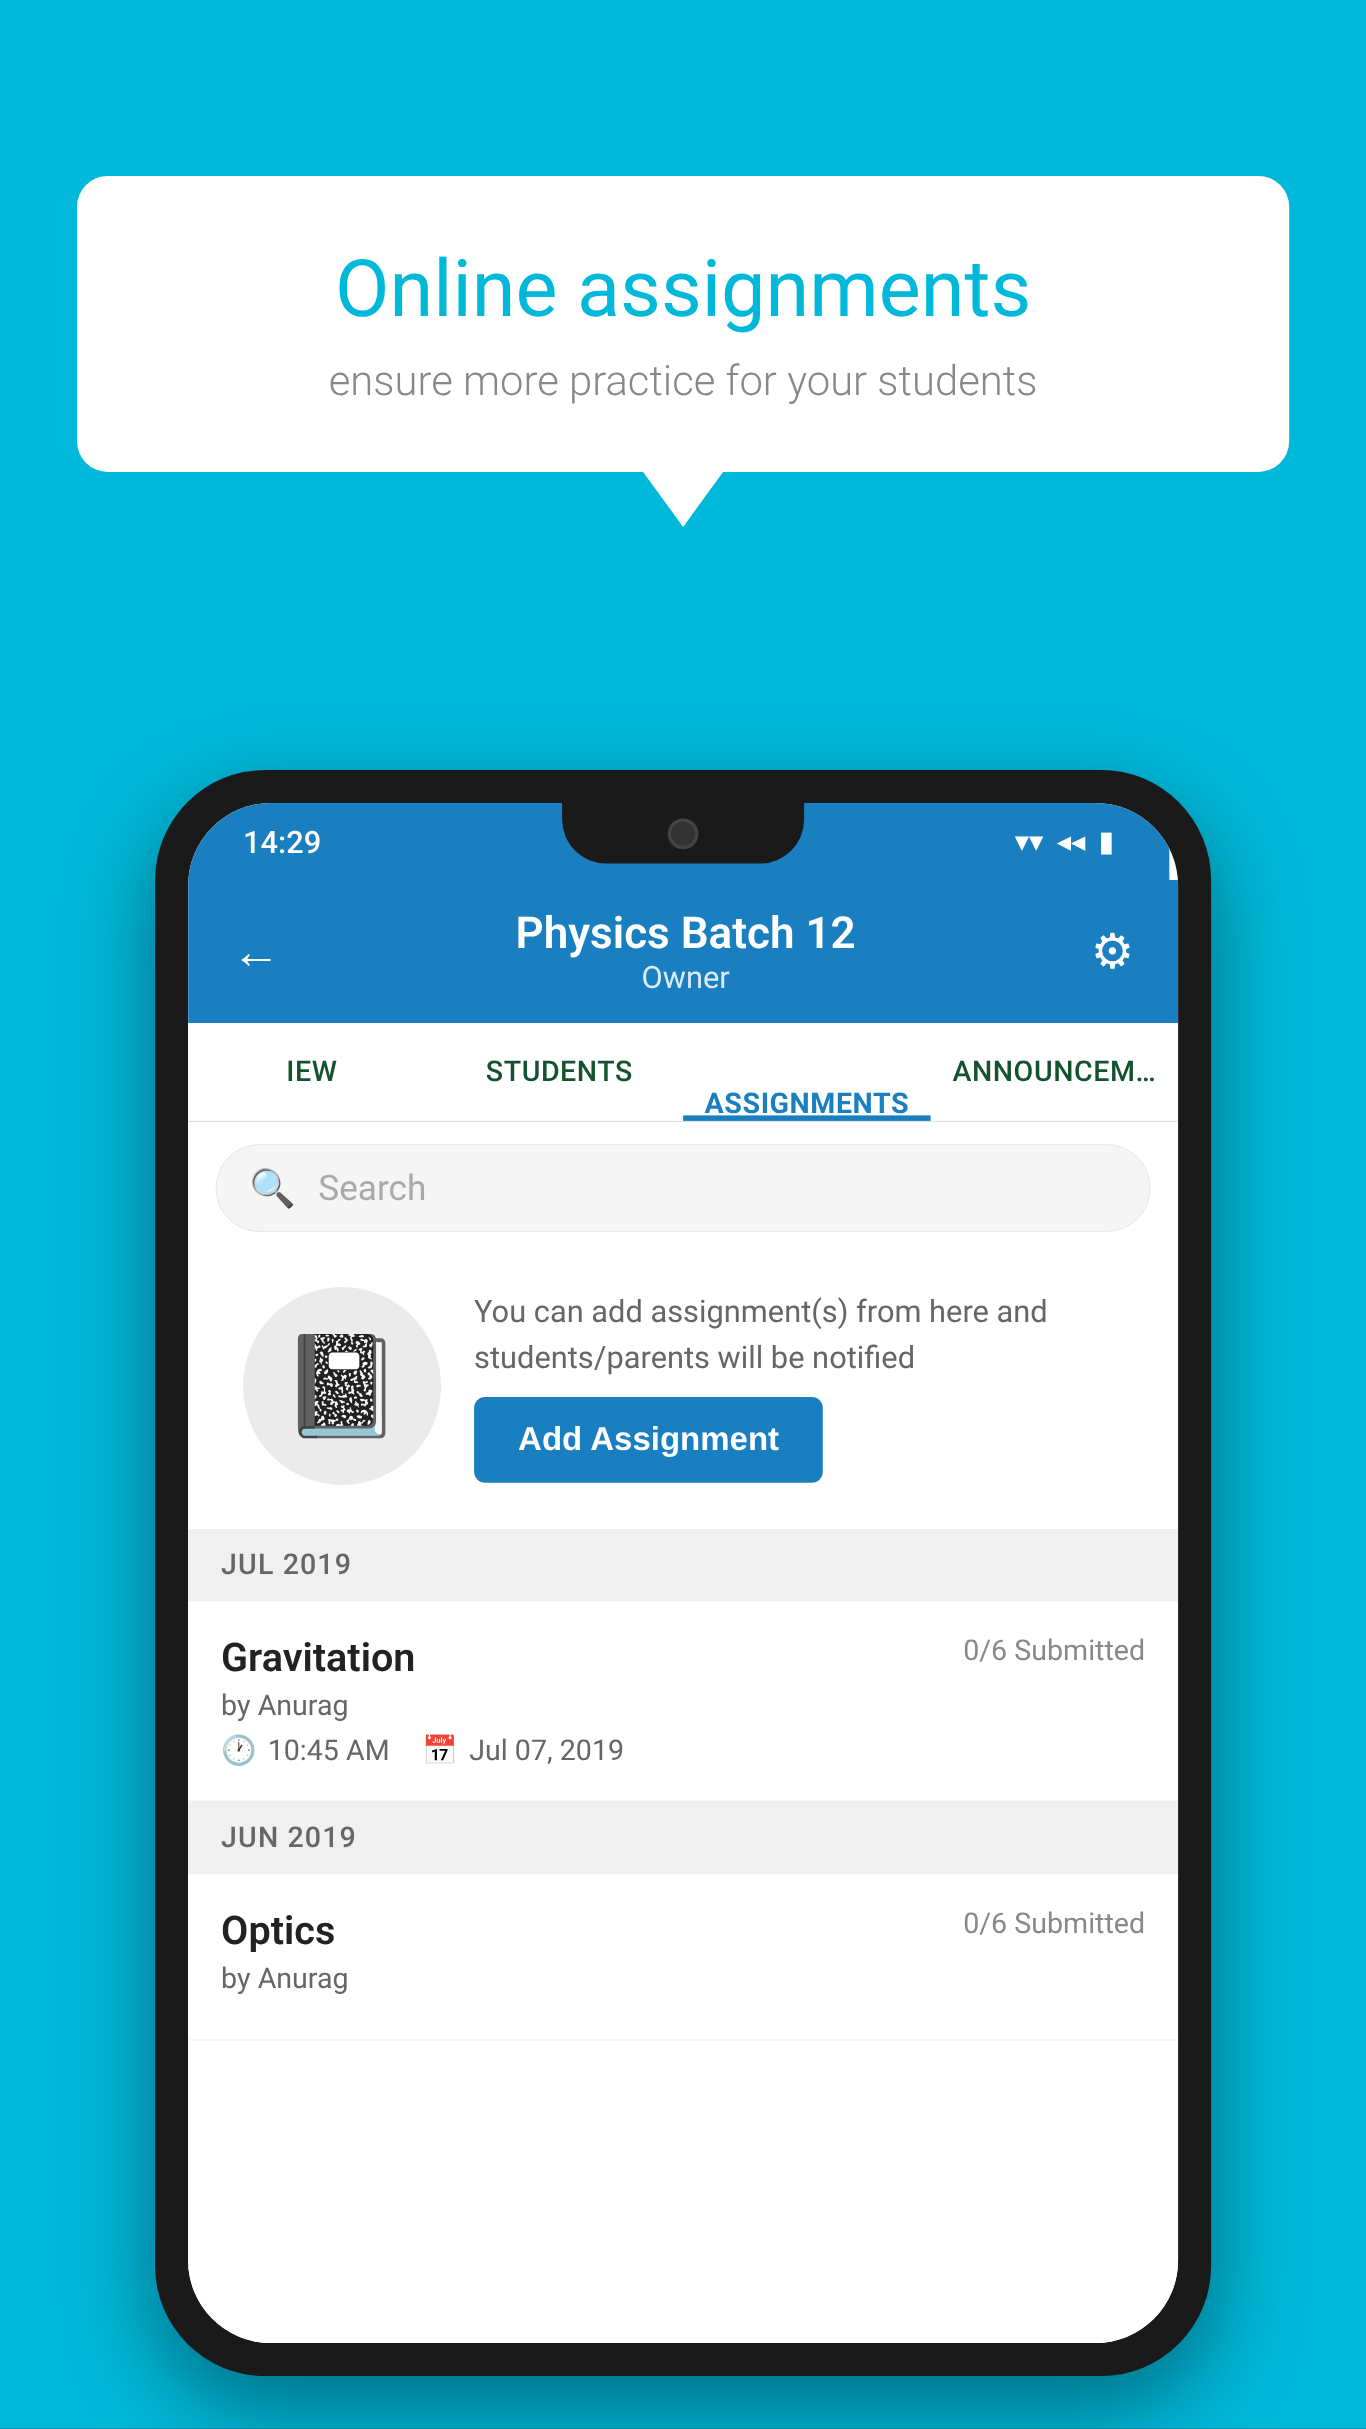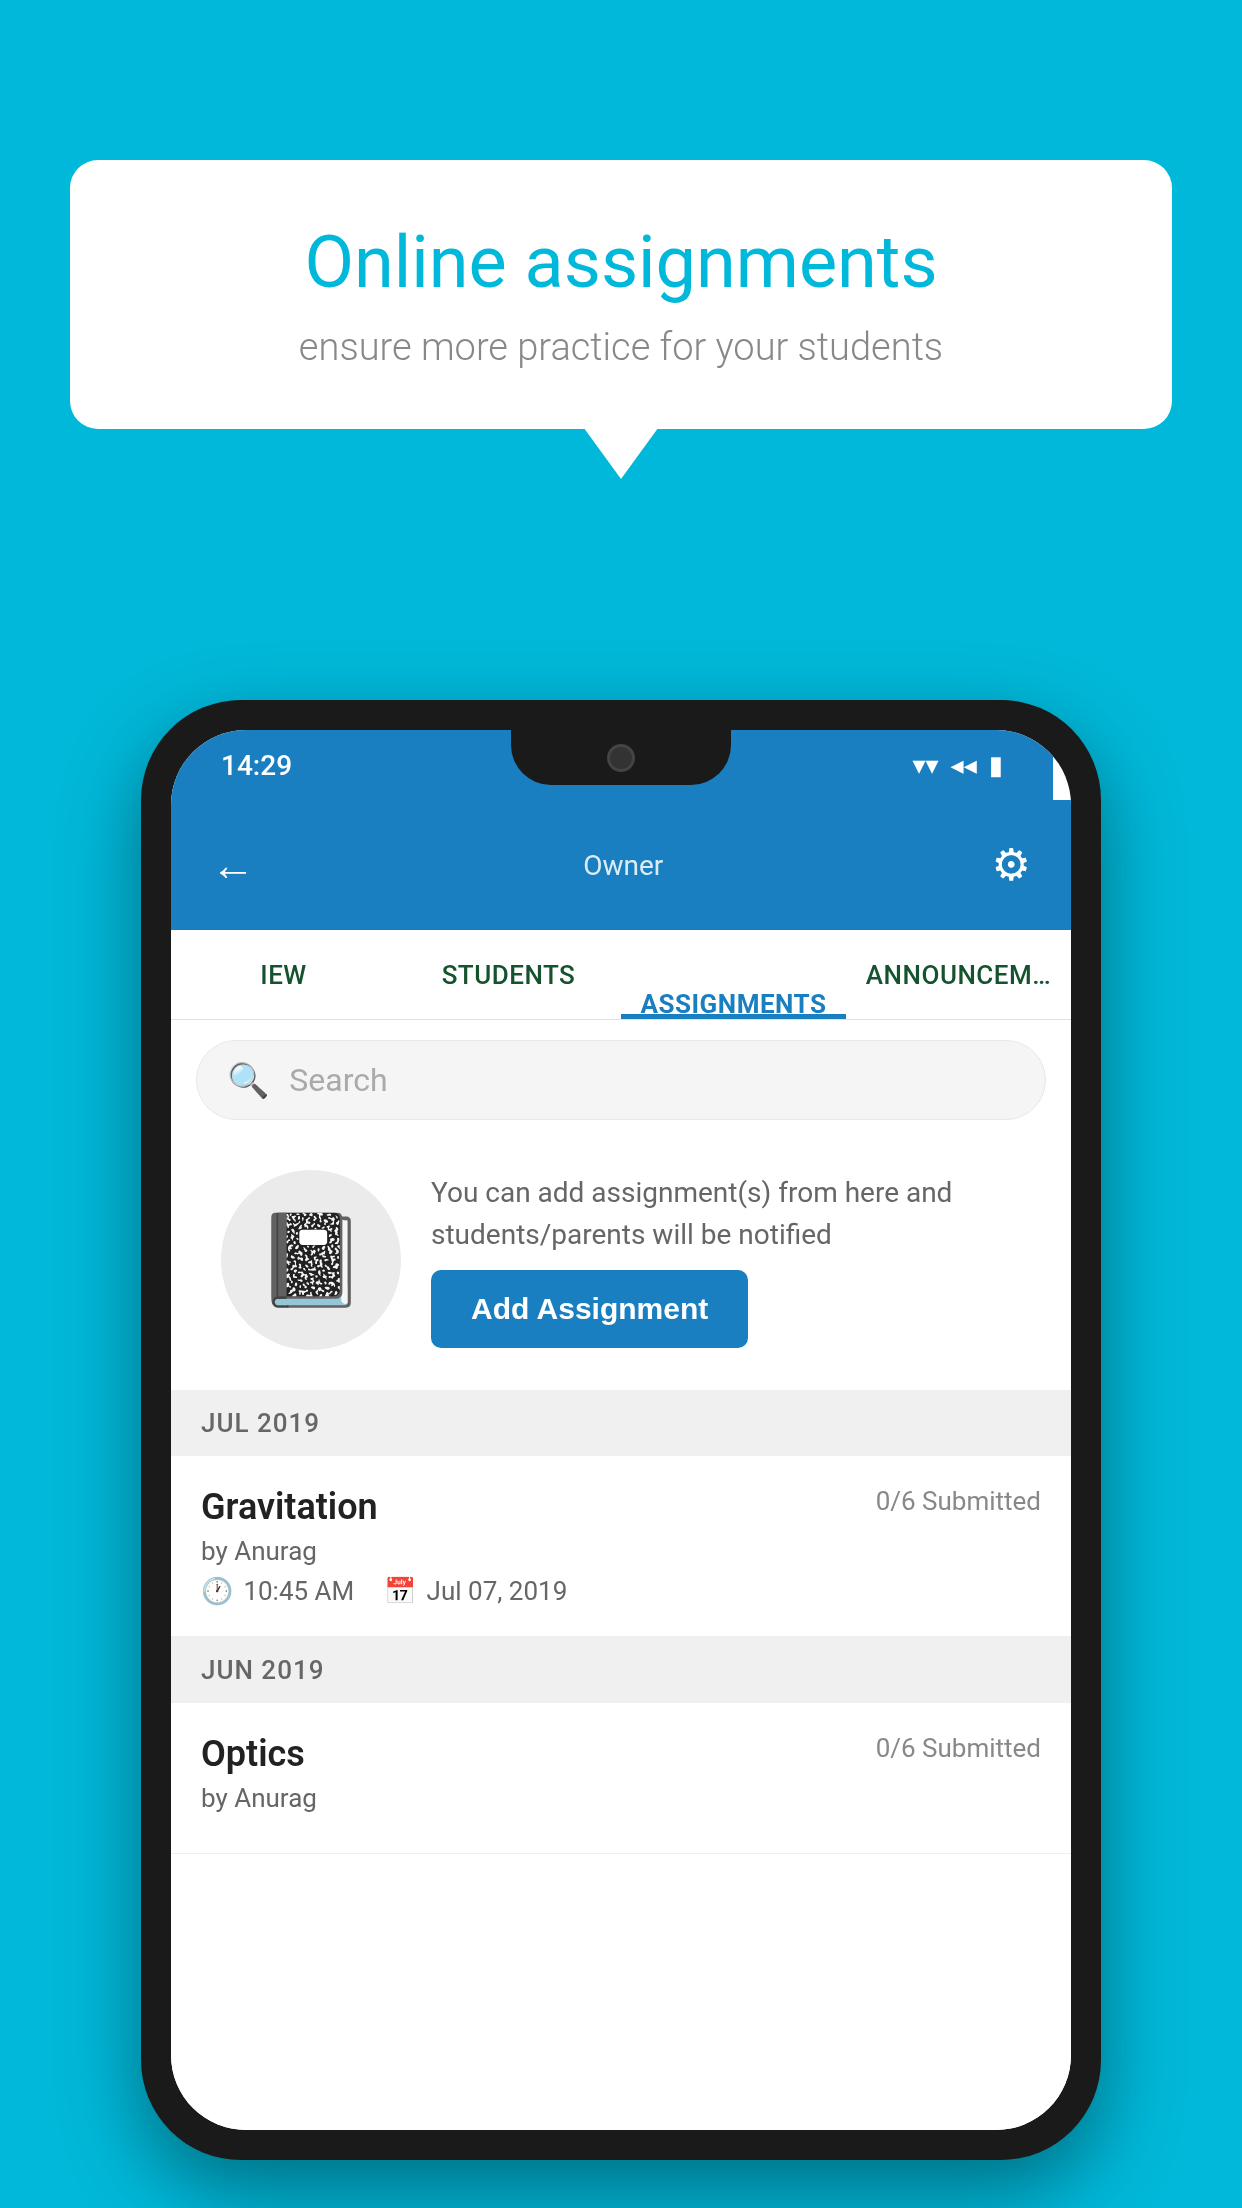--- a/index.html
+++ b/index.html
@@ -101,21 +101,21 @@
       background: #333;
       border-radius: 50%;
       border: 3px solid #444;
     }
 
     
     .status-bar {
       position: absolute;
       top: 0;
       left: 0;
-      right: 18px;
+      right: 8px;
       height: 70px;
       background: #1a7fc1;
       display: flex;
       align-items: center;
       justify-content: space-between;
       padding: 0 50px;
       z-index: 5;
     }
 
     .status-time {
@@ -399,20 +399,21 @@
         <div class="status-icons">
           <span class="wifi-icon">▾▾</span>
           <span class="signal-icon">◂◂</span>
           <span class="battery-icon">▮</span>
         </div>
       </div>
 
       <div class="app-header">
         <span class="back-arrow">←</span>
         <div class="header-title-area">
+          <div class="header-title">Physics Batch 12</div>
           <div class="header-subtitle">Owner</div>
         </div>
         <span class="settings-icon">⚙</span>
       </div>
 
       <div class="tab-bar">
         <div class="tab-item">
           <span>IEW</span>
         </div>
         <div class="tab-item">

